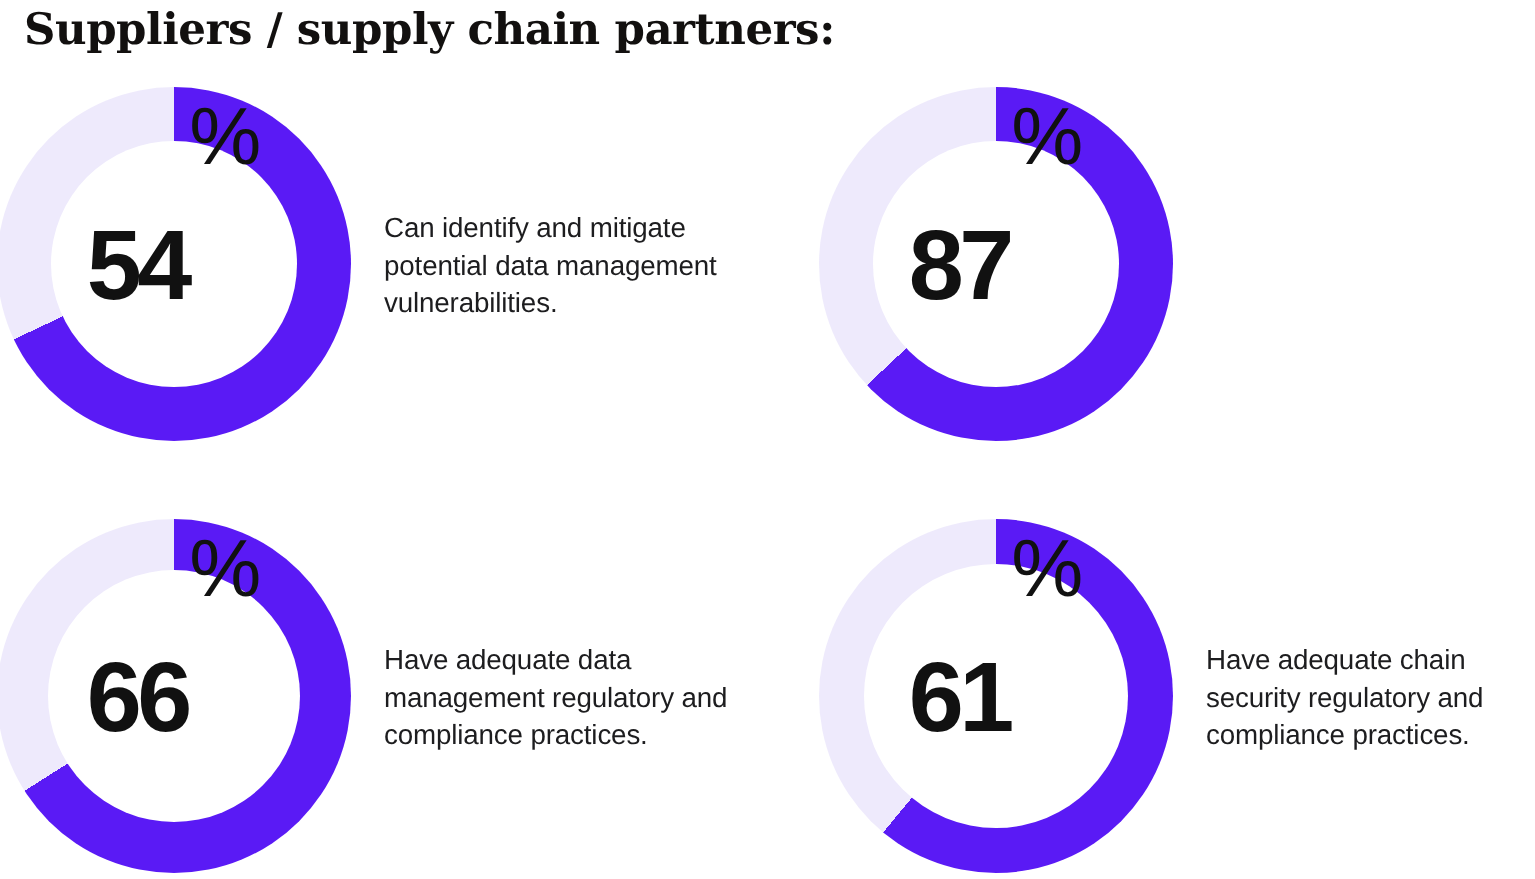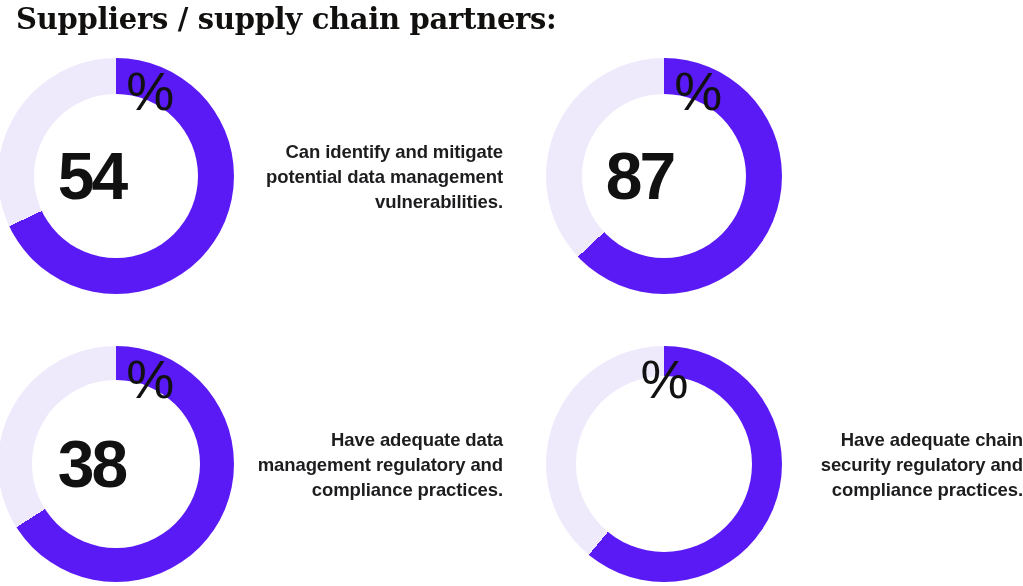--- a/index.html
+++ b/index.html
@@ -7,21 +7,20 @@
     padding: 0;
     background: #ffffff;
   }
   #page {
     position: relative;
     width: 1023px;
     height: 586px;
     background: #ffffff;
     overflow: hidden;
     font-family: "Liberation Sans", sans-serif;
-    text-align: right;
   }
 
   
   .page-title {
     position: absolute;
     left: 16px;
     top: 2px;
     font-family: "DejaVu Serif", "Liberation Serif", serif;
     font-weight: 700;
     font-size: 29px;
@@ -94,21 +93,21 @@
     align-self: flex-start;
     position: relative;
     top: 6px;
   }
 
   
   .stat-caption {
     flex: 1 1 auto;
     margin-left: 22px;
     font-family: "Liberation Sans", sans-serif;
-    font-weight: 700;
+    font-weight: 400;
     font-size: 18.5px;
     line-height: 25px;
     color: #1d1d1f;
     letter-spacing: -0.1px;
   }
 </style>
 </head>
 <body>
 
 <div id="page">
@@ -138,32 +137,33 @@
           <span class="donut-pct">%</span>
         </div>
       </div>
     </div>
 
     <div class="stat-item pos-2">
       <div class="donut-wrap">
         <div class="donut-ring" style="background: conic-gradient(rgb(90, 26, 245) 0deg, rgb(90, 26, 245) 237.6deg, rgb(238, 234, 252) 237.6deg, rgb(238, 234, 252) 360deg);"></div>
         <div class="donut-hole" style="width: 168px; height: 168px; background: rgb(255, 255, 255);"></div>
         <div class="donut-label">
-          <span class="donut-value">38</span>
+          <span class="donut-value">66</span>
           <span class="donut-pct">%</span>
         </div>
       </div>
       <div class="stat-caption">Have adequate data management regulatory and compliance practices.</div>
     </div>
 
     <div class="stat-item pos-3">
       <div class="donut-wrap">
         <div class="donut-ring" style="background: conic-gradient(rgb(90, 26, 245) 0deg, rgb(90, 26, 245) 219.6deg, rgb(238, 234, 252) 219.6deg, rgb(238, 234, 252) 360deg);"></div>
         <div class="donut-hole" style="width: 176px; height: 176px; background: rgb(255, 255, 255);"></div>
         <div class="donut-label">
+          <span class="donut-value">61</span>
           <span class="donut-pct">%</span>
         </div>
       </div>
       <div class="stat-caption">Have adequate chain security regulatory and compliance practices.</div>
     </div>
 
   </div>
 </div>
 
 </body></html>

